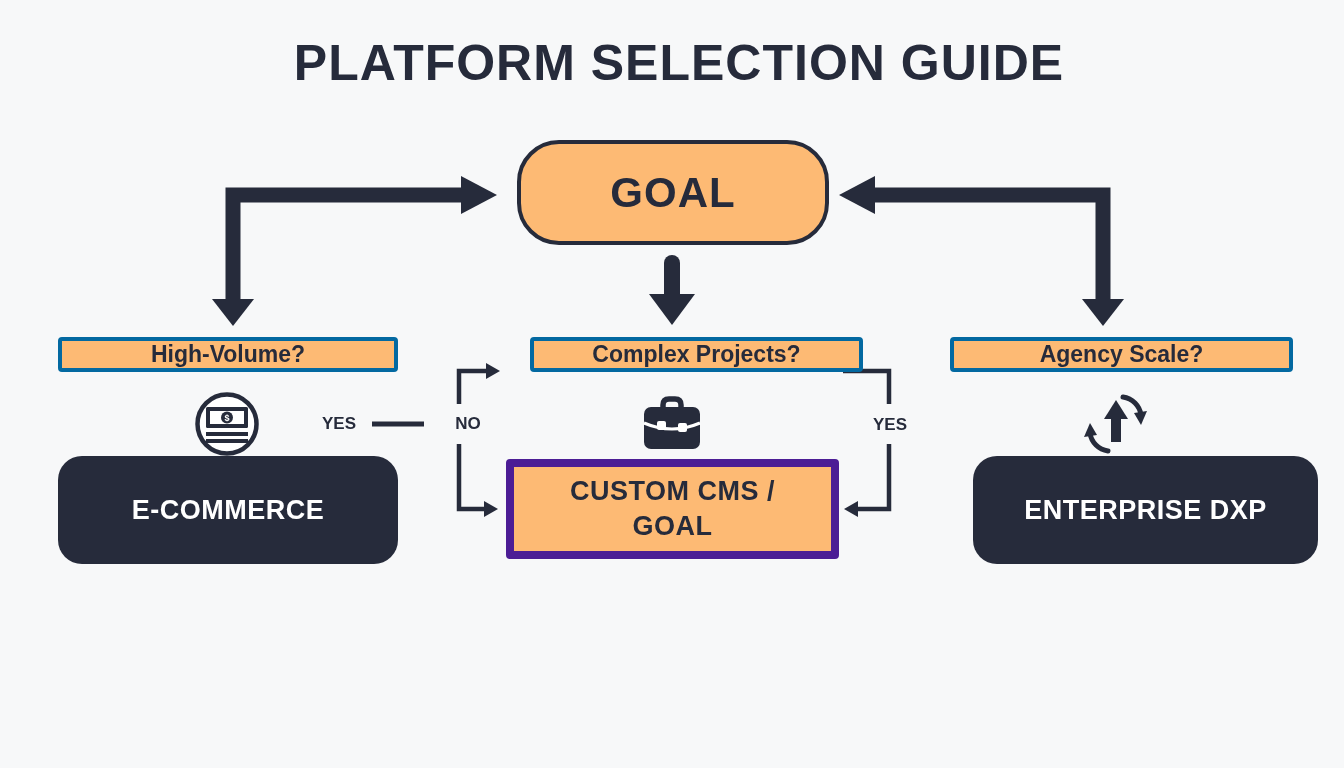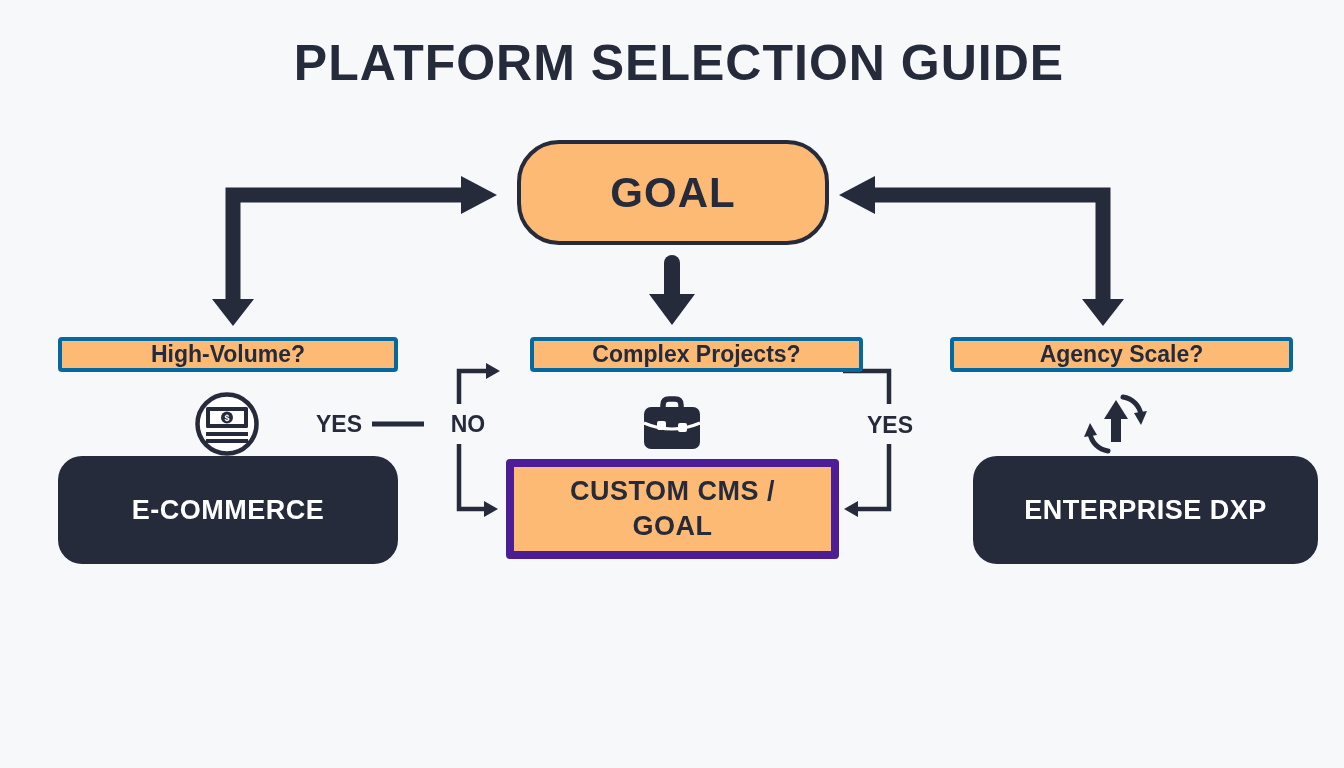--- a/index.html
+++ b/index.html
@@ -41,21 +41,21 @@
     height:108px;border-radius:24px;
     font-size:27px;line-height:1.28;letter-spacing:0.5px;
     flex-direction:column;
   }
   .dark{background:#262b3b;color:#ffffff;border:none;}
   .r1{left:58px;top:456px;width:340px;}
   .r2{left:506px;top:459px;width:333px;height:100px;border:8px solid #4c1d95;border-radius:4px;color:#262b3b;}
   .r3{left:940px;top:456px;width:345px;margin-left:33px;}
   .edge-label{
     position:absolute;z-index:2;
-    font-size:23px;font-weight:700;color:#262b3b;
+    font-size:17px;font-weight:700;color:#262b3b;
     transform:translate(-50%,-50%);
   }
   .icon{position:absolute;z-index:2;}
 </style>
 </head>
 <body>
 
 <div class="canvas">
 
   <svg class="arrows" width="1344" height="768" viewBox="0 0 1344 768">

